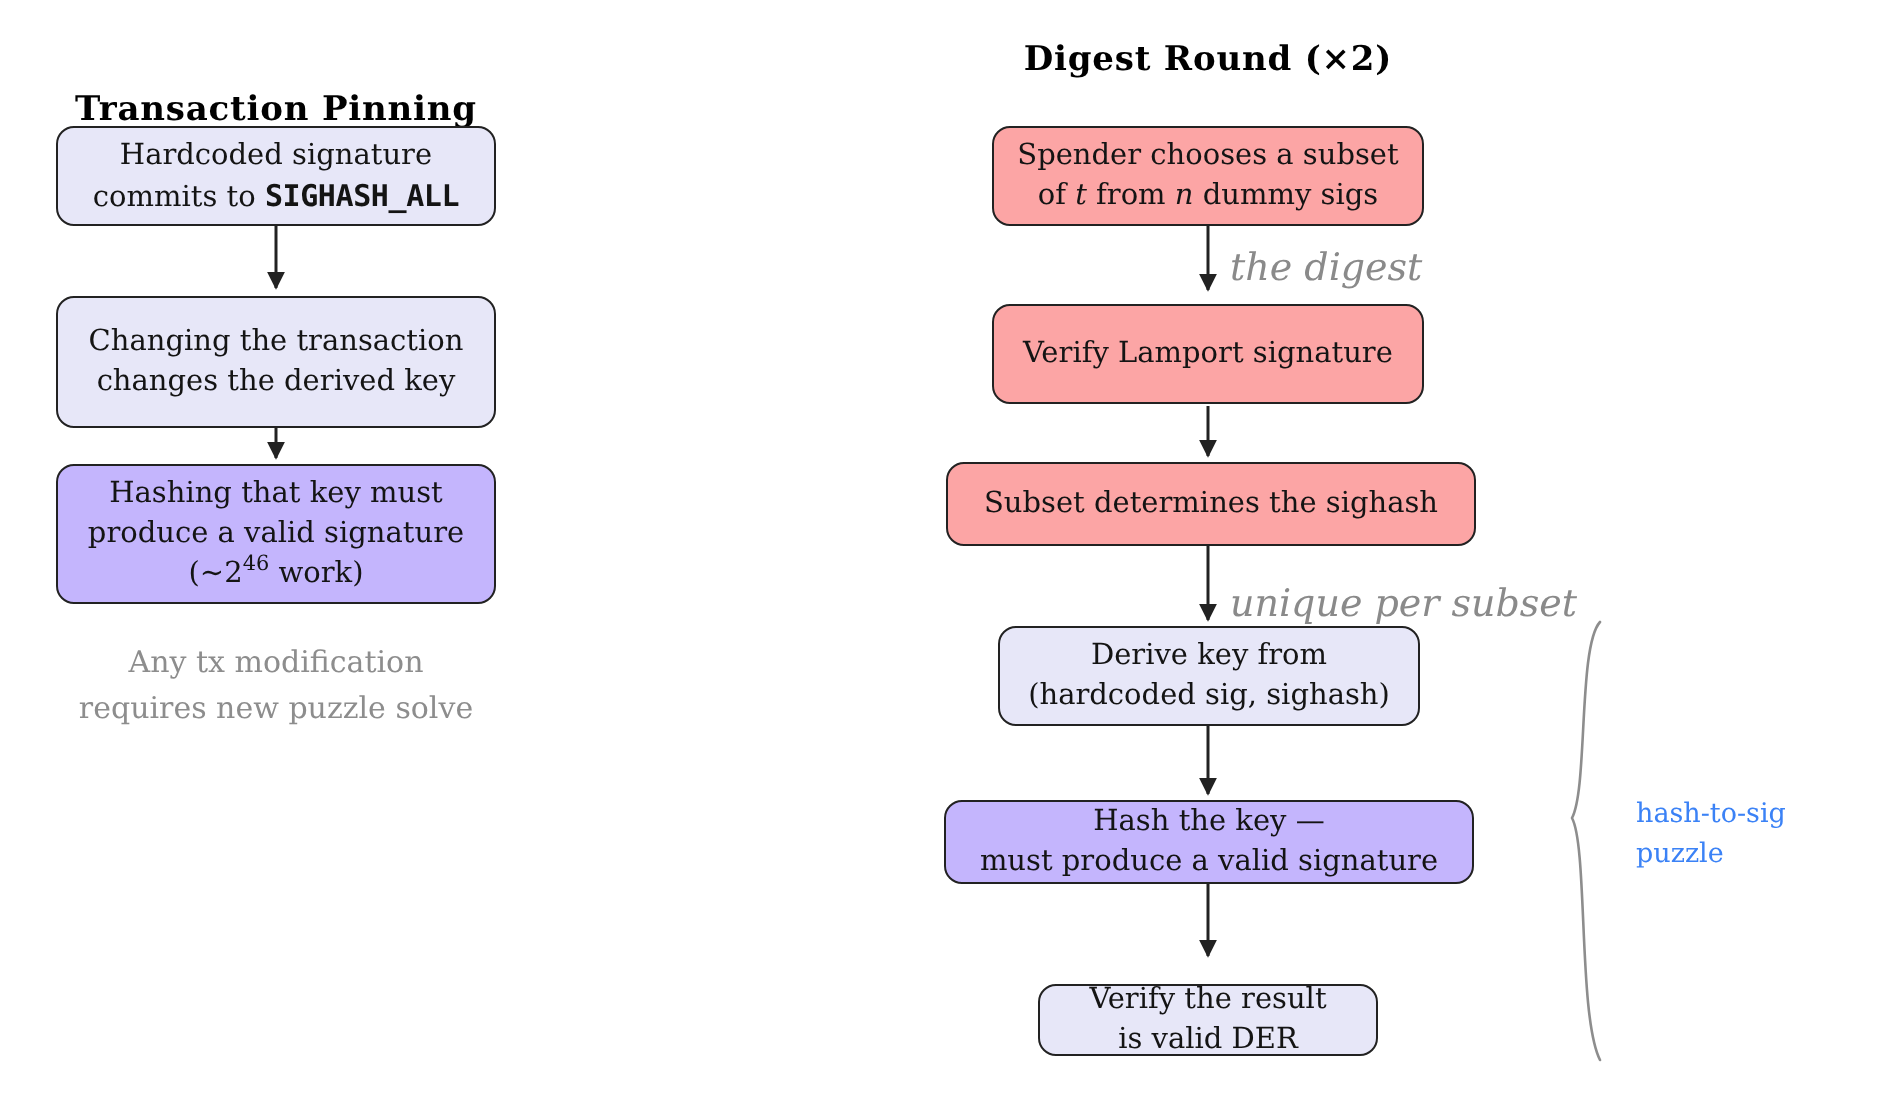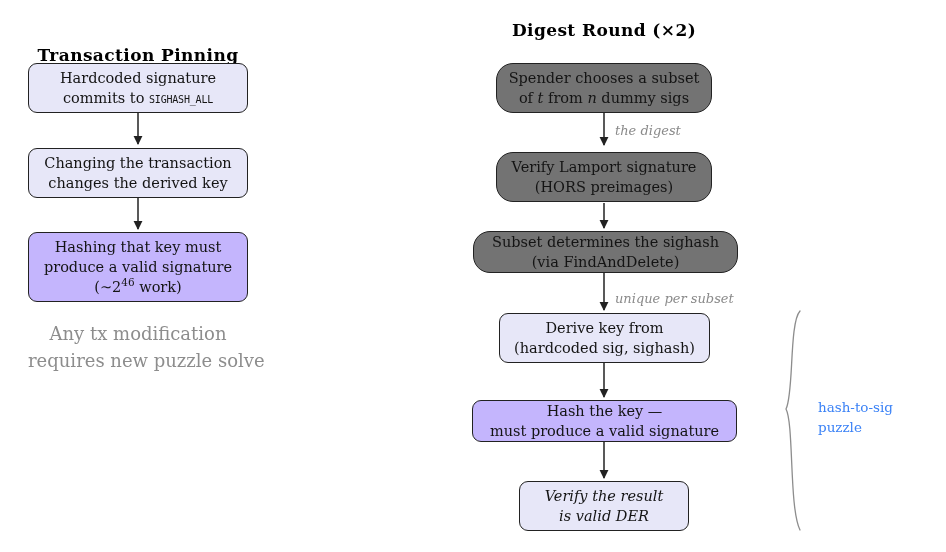--- a/index.html
+++ b/index.html
@@ -48,38 +48,38 @@
     justify-content: center;
     text-align: center;
     font-size: 14.5px;
     line-height: 1.38;
     color: #141414;
     padding: 2px 8px;
   }
   .node .ln { display: block; white-space: nowrap; }
   .fill-lav   { background: #e7e7f8; }
   .fill-peach { background: #c4b5fd; }
-  .fill-mint  { background: #737373; border-radius: 17px; }
+  .fill-mint  { background: #fca5a5; }
   .mono {
     font-family: "DejaVu Sans Mono", "Liberation Mono", monospace;
-    font-size: 10px;
-    font-weight: normal;
+    font-size: 15px;
+    font-weight: bold;
     letter-spacing: -0.2px;
   }
   .it { font-style: italic; }
   .edge-label {
     position: absolute;
     font-style: italic;
-    font-size: 13px;
+    font-size: 19px;
     color: #8a8a8a;
     white-space: nowrap;
   }
   .caption {
     position: absolute;
-    font-size: 18px;
+    font-size: 15px;
     line-height: 1.5;
     color: #8d8d8d;
     text-align: center;
     white-space: nowrap;
   }
   .brace-label {
     position: absolute;
     font-size: 13.5px;
     line-height: 1.45;
     color: #3b82f6;
@@ -111,21 +111,21 @@
     <path d="M 800 311 C 789 323, 794 394, 786 409 C 794 424, 789 508, 800 530" fill="none" stroke="#8d8d8d" stroke-width="1.3" stroke-linecap="round"></path>
   </svg>
 
   <div class="col-title" style="left:28px; top:20px; width:220px;margin-top:25px;">Transaction Pinning</div>
 
   <div class="node fill-lav" style="left:28px; top:63px; width:220px; height:50px;">
     <span class="ln">Hardcoded signature</span>
     <span class="ln"><span>commits to </span><span class="mono">SIGHASH_ALL</span></span>
   </div>
 
-  <div class="node fill-lav" style="left:28px; top:148px; width:220px; height:50px;">
+  <div class="node fill-lav" style="left:28px; top:148px; width:220px; height:66px;">
     <span class="ln">Changing the transaction</span>
     <span class="ln">changes the derived key</span>
   </div>
 
   <div class="node fill-peach" style="left:28px; top:232px; width:220px; height:70px;">
     <span class="ln">Hashing that key must</span>
     <span class="ln">produce a valid signature</span>
     <span class="ln"><span>(∼2</span><sup>46</sup><span> work)</span></span>
   </div>
 
@@ -138,41 +138,39 @@
 
   <div class="node fill-mint" style="left:496px; top:63px; width:216px; height:50px;">
     <span class="ln">Spender chooses a subset</span>
     <span class="ln"><span>of </span><span class="it">t</span><span> from </span><span class="it">n</span><span> dummy sigs</span></span>
   </div>
 
   <div class="edge-label" style="left:615px; top:123px;">the digest</div>
 
   <div class="node fill-mint" style="left:496px; top:152px; width:216px; height:50px;">
     <span class="ln">Verify Lamport signature</span>
-    <span class="ln">(HORS preimages)</span>
   </div>
 
   <div class="node fill-mint" style="left:473px; top:231px; width:265px; height:42px;">
     <span class="ln">Subset determines the sighash</span>
-    <span class="ln">(via FindAndDelete)</span>
   </div>
 
   <div class="edge-label" style="left:615px; top:291px;">unique per subset</div>
 
   <div class="node fill-lav" style="left:499px; top:313px; width:211px; height:50px;">
     <span class="ln">Derive key from</span>
     <span class="ln">(hardcoded sig, sighash)</span>
   </div>
 
   <div class="node fill-peach" style="left:472px; top:400px; width:265px; height:42px;">
     <span class="ln">Hash the key —</span>
     <span class="ln">must produce a valid signature</span>
   </div>
 
-  <div class="node fill-lav" style="left:519px; top:481px; width:170px; height:50px;font-style:italic;">
+  <div class="node fill-lav" style="left:519px; top:492px; width:170px; height:36px;">
     <span class="ln">Verify the result</span>
     <span class="ln">is valid DER</span>
   </div>
 
   <div class="brace-label" style="left:818px; top:398px;">
     <span>hash-to-sig</span><br>
     <span>puzzle</span>
   </div>
 
 </div>

